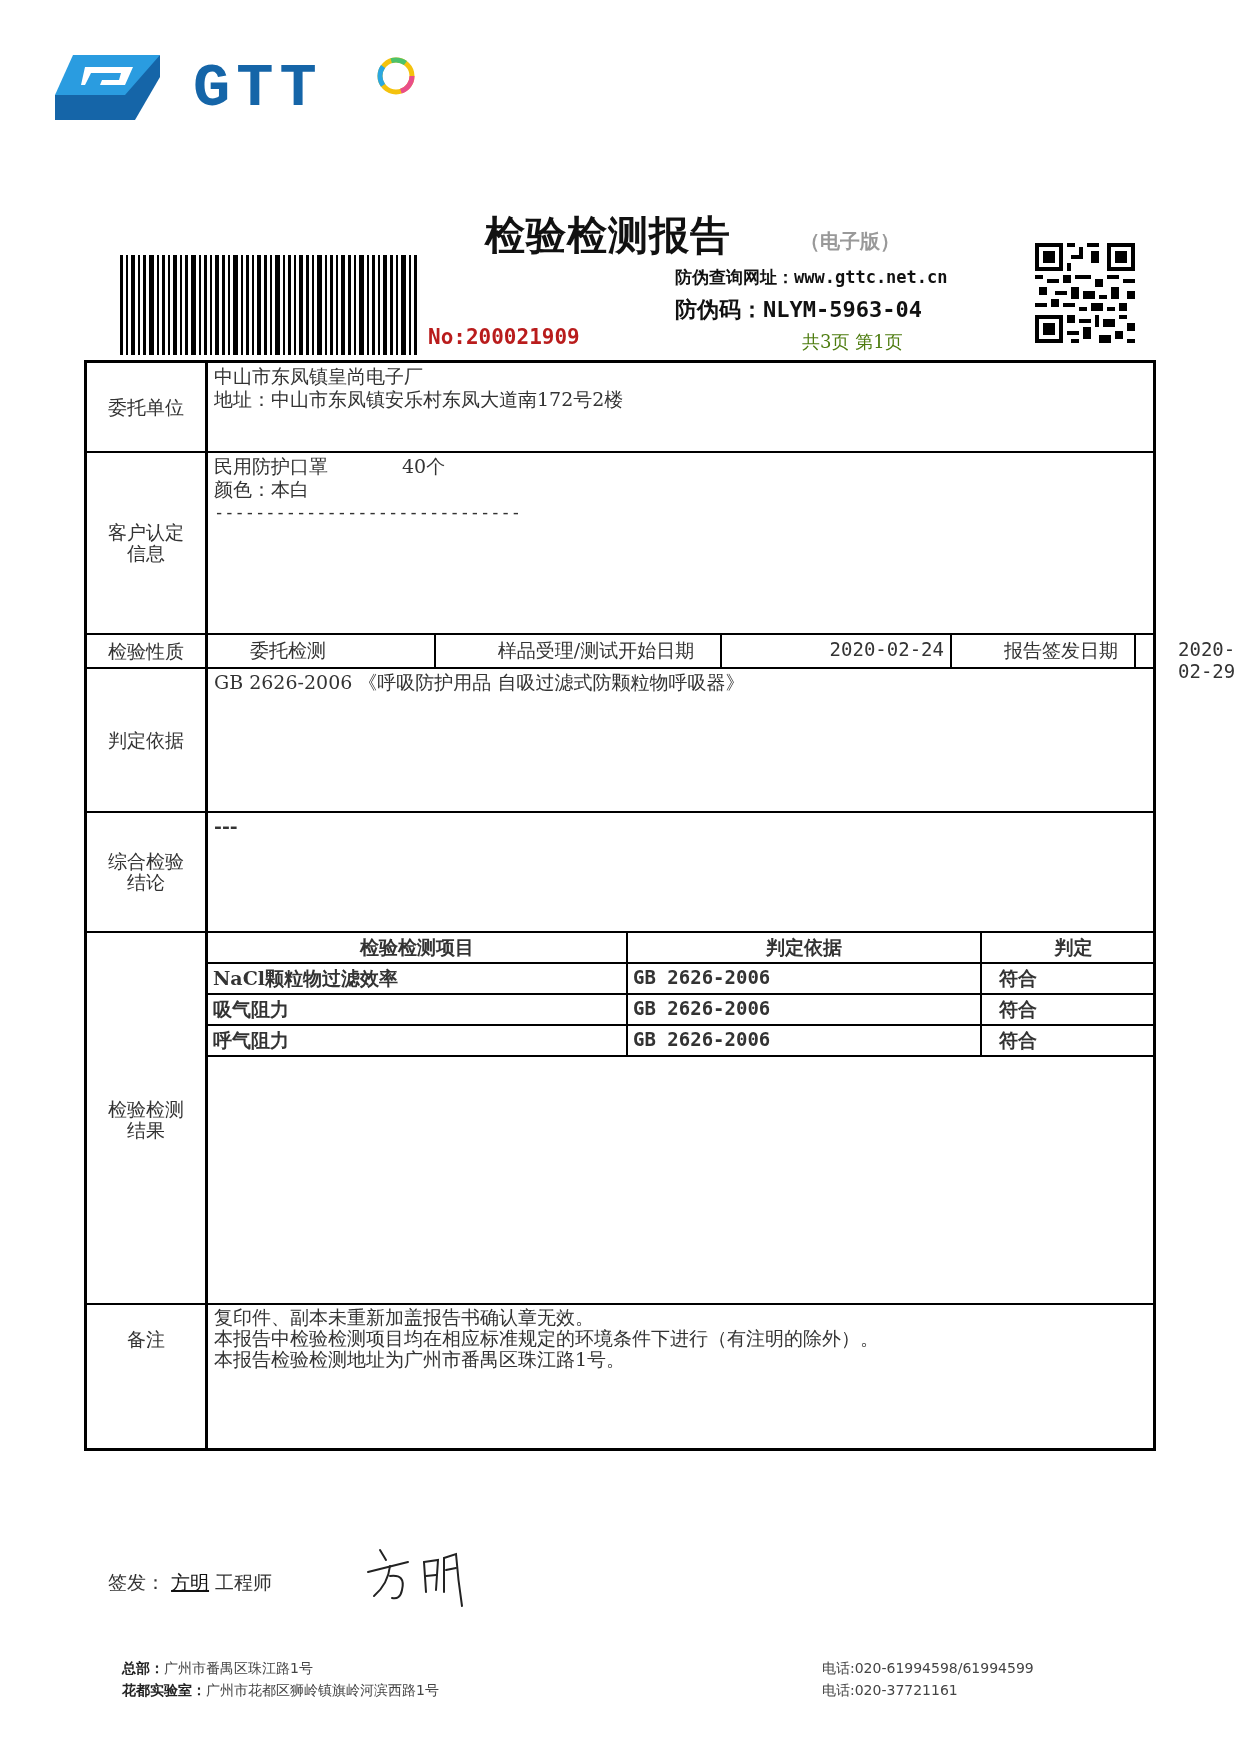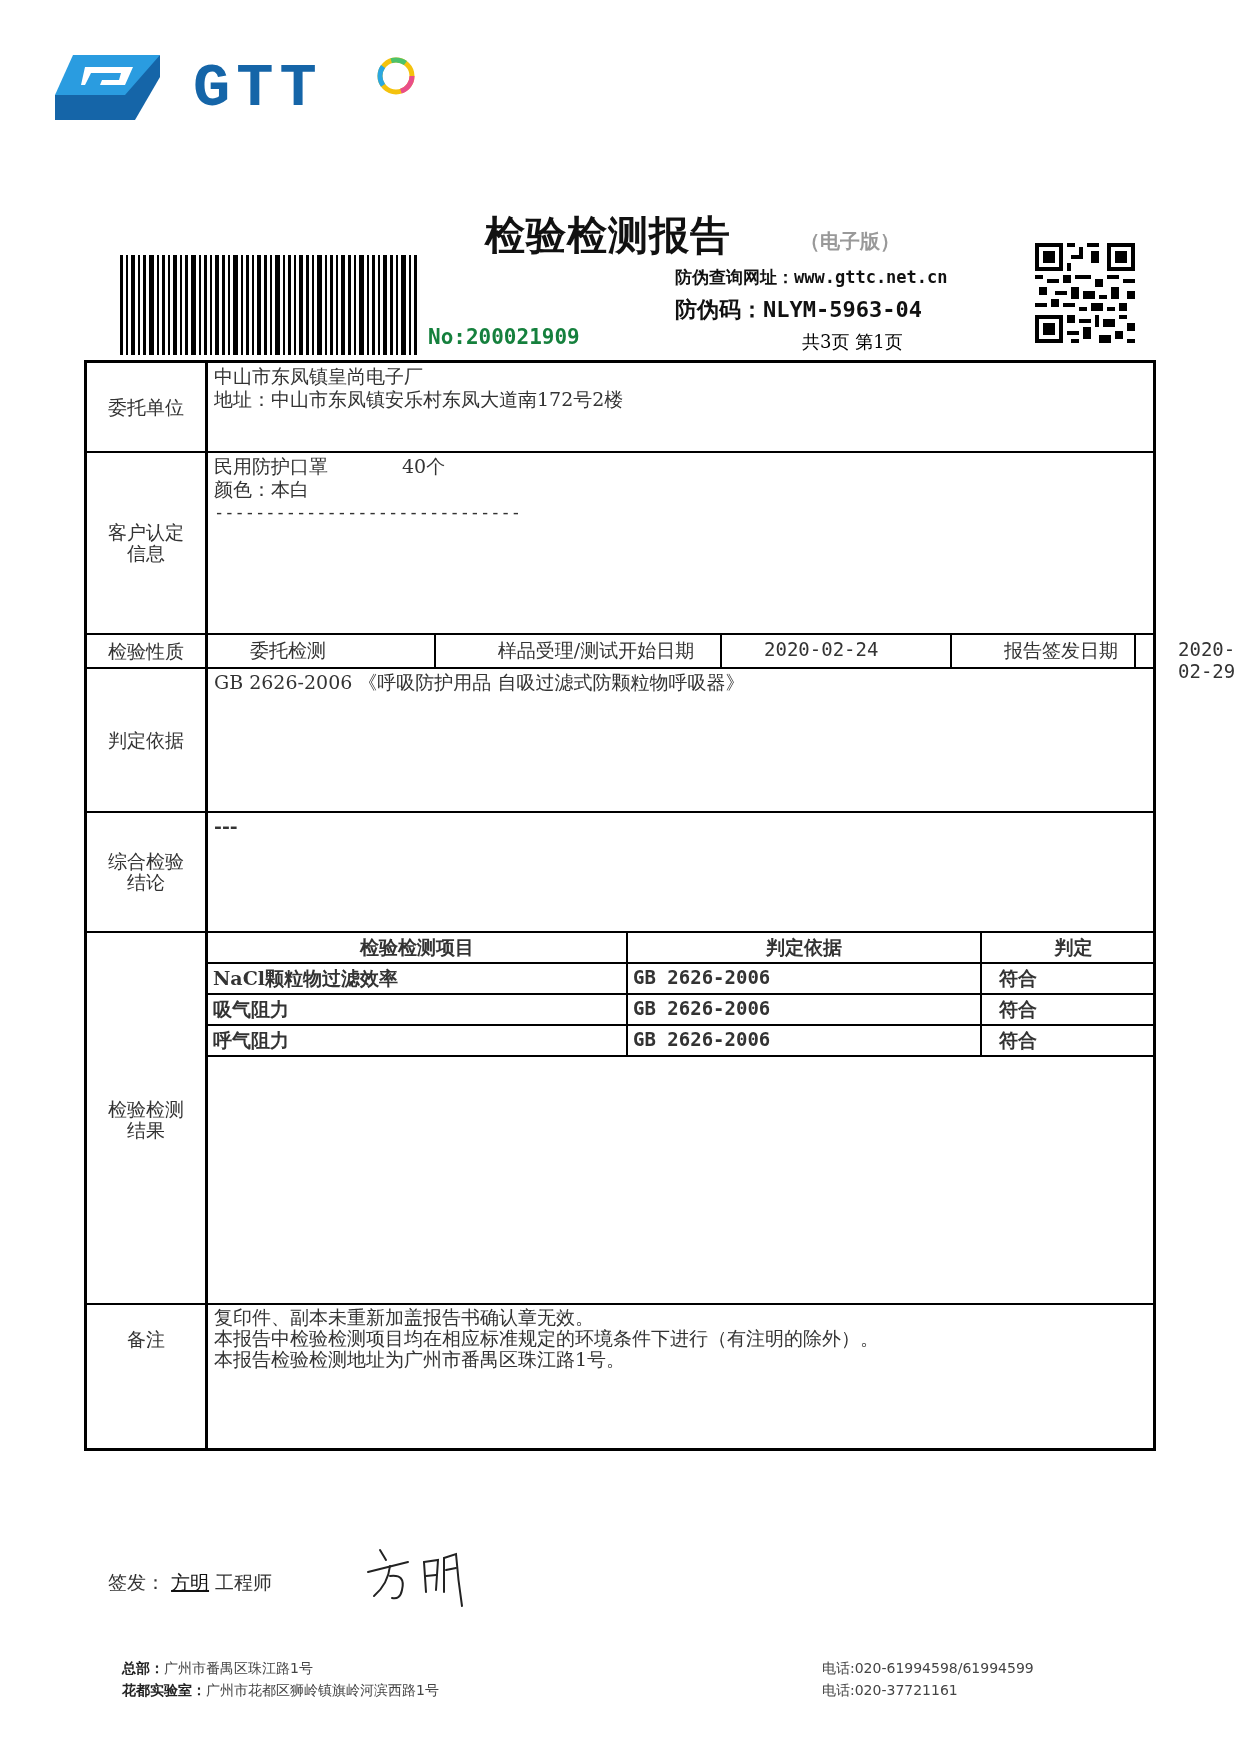--- a/index.html
+++ b/index.html
@@ -13,26 +13,26 @@
                font-weight:bold; font-size:62px; letter-spacing:6px; color:#1565a8; line-height:1; }
   .logo-flower { left:375px; top:55px; width:42px; height:42px; }
 
   .title { left:485px; top:208px; font-family:"DejaVu Sans","Liberation Sans",sans-serif;
            font-weight:bold; font-size:40px; color:#111; letter-spacing:1px; }
   .subtitle { left:800px; top:228px; font-family:"DejaVu Sans","Liberation Sans",sans-serif;
               font-weight:bold; font-size:20px; color:#999; }
 
   .barcode { left:120px; top:255px; width:300px; height:100px; }
   .report-no { left:428px; top:325px; font-family:"DejaVu Sans Mono","Liberation Mono",monospace;
-               font-weight:bold; font-size:21px; color:#15803d; }
+               font-weight:bold; font-size:21px; color:#b91c1c; }
   .verify-url { left:675px; top:266px; font-family:"DejaVu Sans Mono","Liberation Mono",monospace;
                 font-weight:bold; font-size:17px; color:#111; }
   .verify-code { left:675px; top:295px; font-family:"DejaVu Sans Mono","Liberation Mono",monospace;
                  font-weight:bold; font-size:22px; color:#111; }
-  .page-info { left:802px; top:330px; font-size:18px; color:#000000; }
+  .page-info { left:802px; top:330px; font-size:18px; color:#4d7c0f; }
   .qr { left:1035px; top:243px; width:100px; height:100px; }
 
   
   .main { left:84px; top:360px; width:1072px; border:3px solid #000; box-sizing:border-box; }
   .row { display:flex; border-top:2px solid #000; }
   .row:first-child { border-top:none; }
   .lbl { width:118px; flex:0 0 118px; border-right:3px solid #000; display:flex; align-items:center;
          justify-content:center; text-align:center; font-size:19px; line-height:21px; color:#333; }
   .val { flex:1; padding:2px 6px; font-size:19px; line-height:23px; color:#333; }
   .mono { font-family:"DejaVu Sans Mono","Liberation Mono",monospace; font-size:17px; }
@@ -223,21 +223,21 @@
       <div>颜色：本白</div>
       <div class="mono">------------------------------</div>
     </div>
   </div>
 
   <div class="row r-nature">
     <div class="lbl">检验性质</div>
     <div class="nature-cells">
       <div class="nc" style="width:192px;">委托检测</div>
       <div class="nc" style="width:250px;text-align:center;">样品受理/测试开始日期</div>
-      <div class="nc mono" style="width:194px;">2020-02-24</div>
+      <div class="nc mono" style="width:194px;text-align:right;">2020-02-24</div>
       <div class="nc" style="width:148px;text-align:center;">报告签发日期</div>
       <div class="nc mono" style="flex:1;">2020-02-29</div>
     </div>
   </div>
 
   <div class="row r-basis">
     <div class="lbl">判定依据</div>
     <div class="val">GB 2626-2006 《呼吸防护用品 自吸过滤式防颗粒物呼吸器》</div>
   </div>
 

